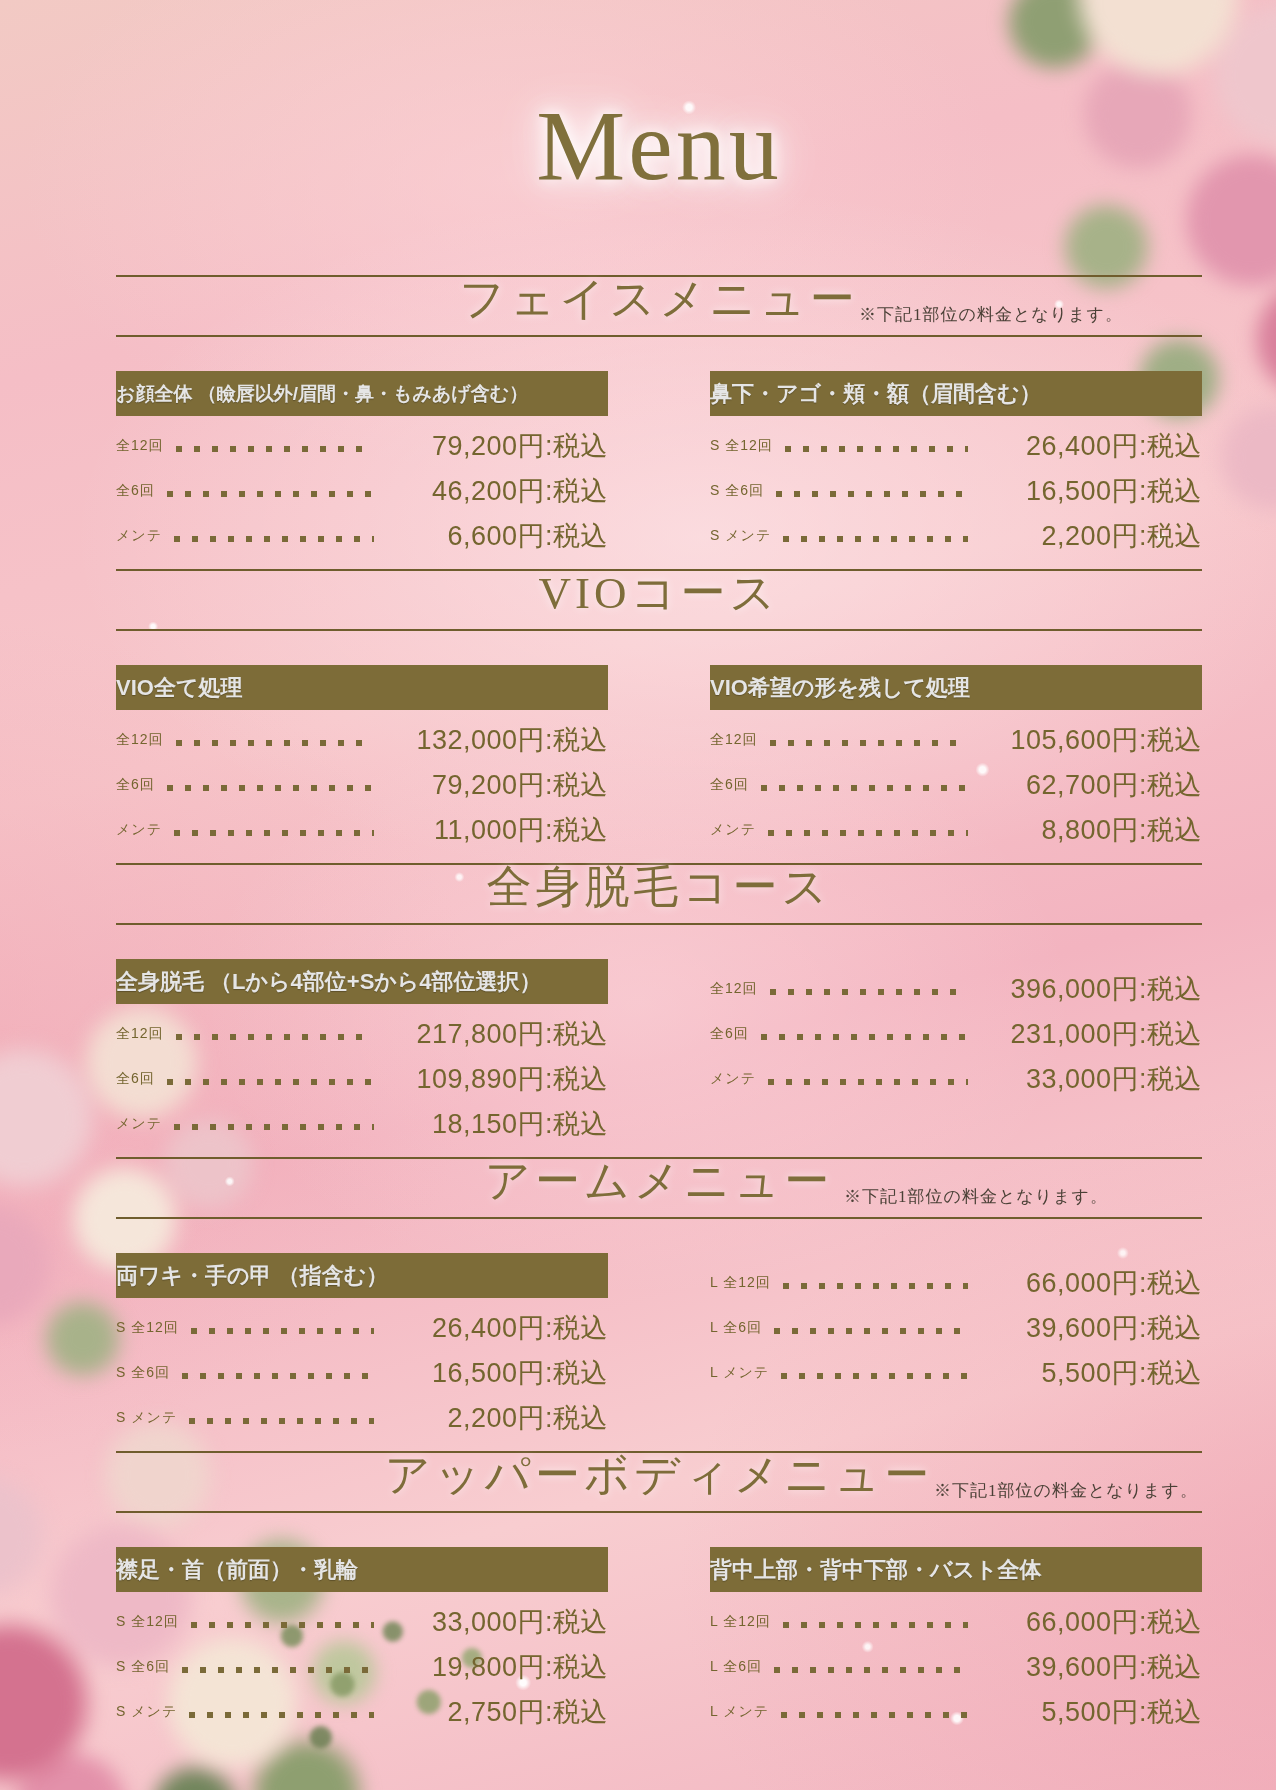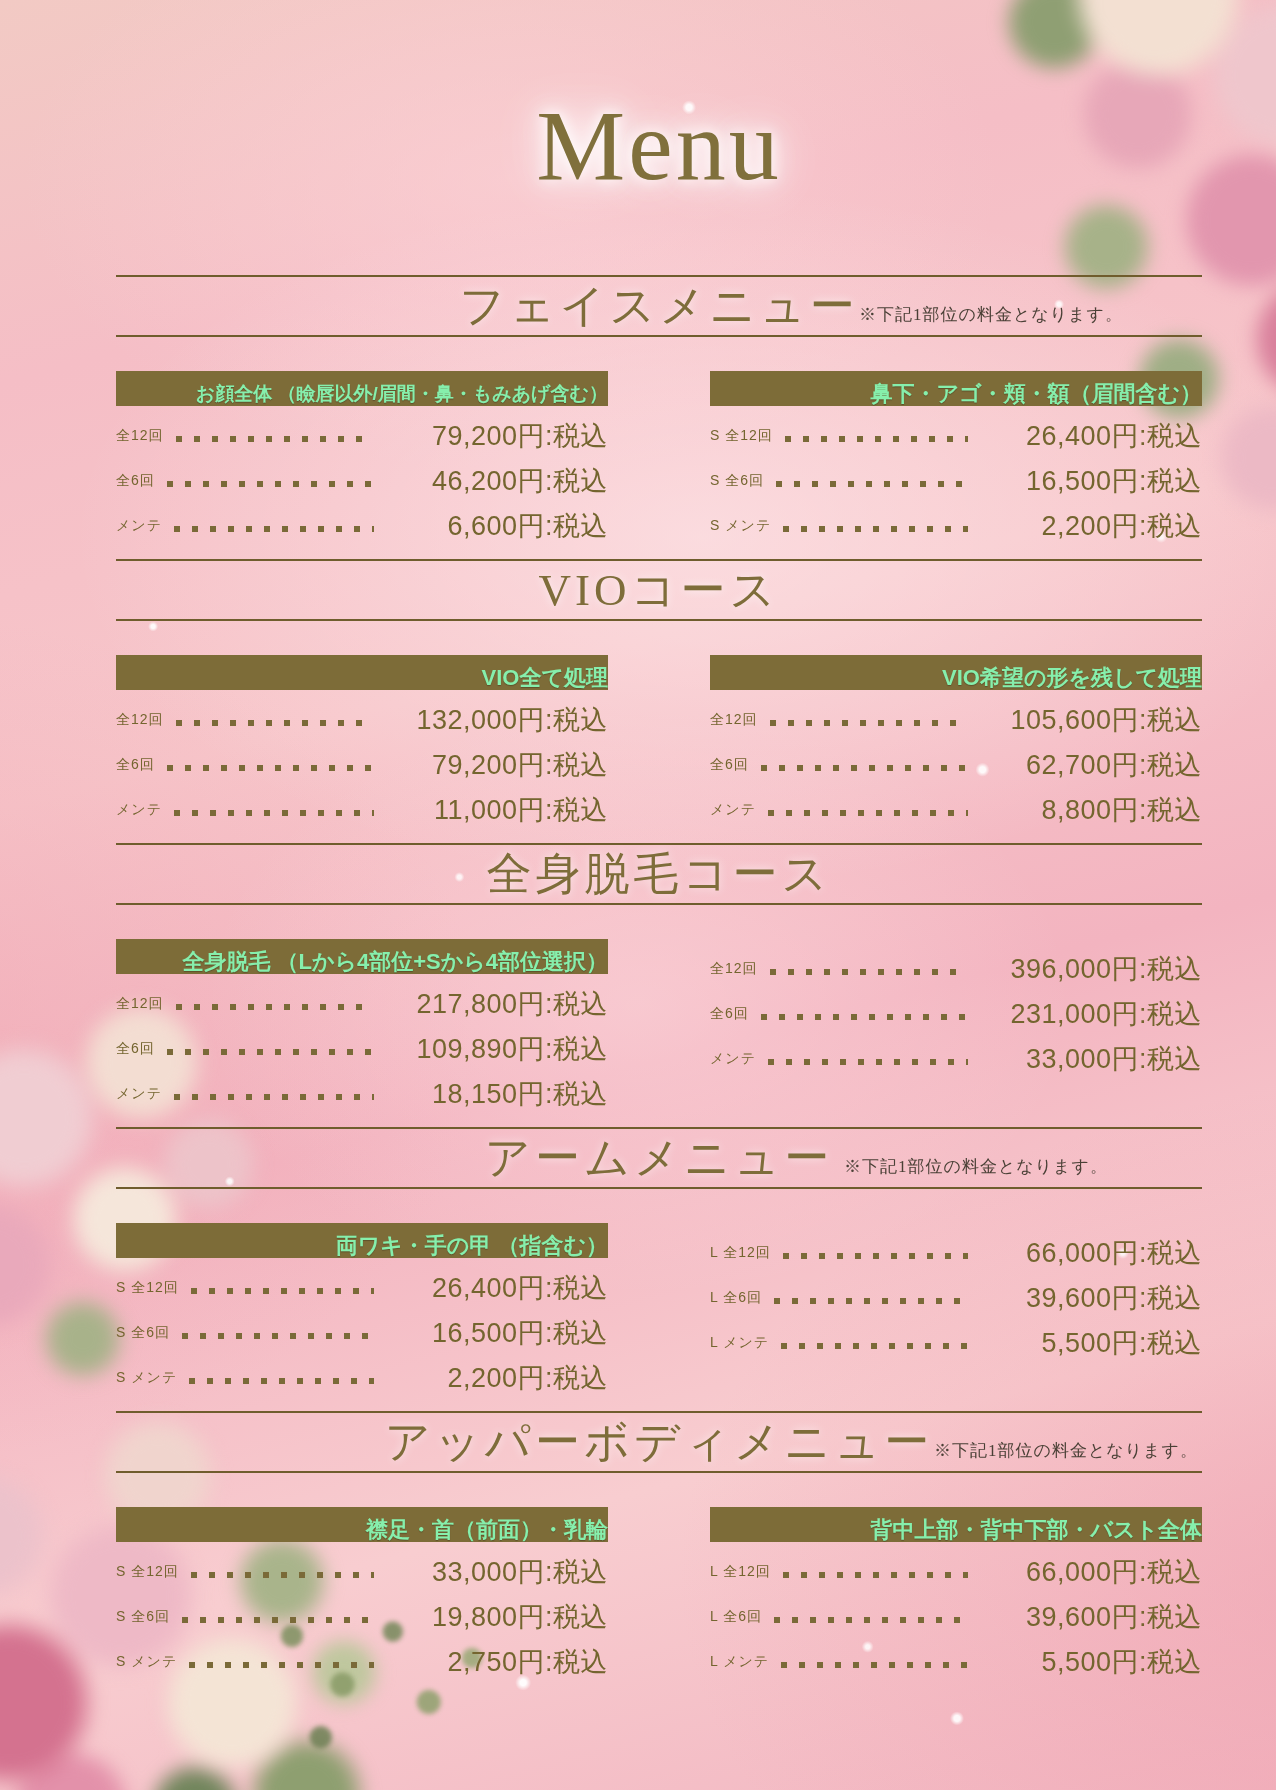--- a/index.html
+++ b/index.html
@@ -81,37 +81,37 @@
   }
   .content{position:absolute;top:0;left:16px;width:1276px;height:1790px;box-sizing:border-box;padding:8px 90px 0 100px;}
   .menu-title{
     font-family:"Liberation Serif", serif;
     font-size:100px;line-height:1;color:#80703c;text-align:center;
     padding-top:88px;letter-spacing:3px;
     text-shadow:0 0 14px #fff,0 0 26px #fff,0 0 40px rgba(255,255,255,.95),0 0 60px rgba(255,255,255,.8);
   }
   .menu-title-wrap{margin-bottom:79px;}
   .rule{height:0;border-top:2px solid #6f5d2d;}
-  .section-head{position:relative;text-align:center;height:58px;display:flex;align-items:center;justify-content:center;}
+  .section-head{position:relative;text-align:center;height:58px;display:flex;align-items:flex-start;justify-content:center;}
   .section-title{
     font-family:"Liberation Serif", serif;font-size:45px;color:#7e6d3a;letter-spacing:4px;line-height:1;
     text-shadow:0 0 10px rgba(255,255,255,.7);
   }
   .section-note{
     position:absolute;bottom:9px;left:50%;white-space:nowrap;
     font-family:"Liberation Serif", serif;font-size:17px;color:#4a4036;letter-spacing:1px;
   }
   .off-1{margin-left:200px;}
   .off-3{margin-left:185px;}
   .off-4{margin-left:275px;}
   .cards{display:flex;justify-content:space-between;margin:34px 0 18px;}
   .card{width:492px;}
   .card-header{
-    background:#7d6c38;color:#86efac;text-align:right;
-    height:35px;line-height:45px;font-size:22px;font-weight:bold;letter-spacing:0;
+    background:#7d6c38;color:#e5e5e5;text-align:left;
+    height:45px;line-height:45px;font-size:22px;font-weight:bold;letter-spacing:0;
     white-space:nowrap;overflow:hidden;
     text-shadow:0 1px 1px rgba(0,0,0,.25);
   }
   .card-header.tight{font-size:19px;}
   .row{display:flex;align-items:center;margin-top:14px;height:31px;color:#74652f;}
   .row-label{font-size:14px;white-space:nowrap;letter-spacing:1px;}
   .leader{
     flex:1;height:6px;margin:6px 16px 0 12px;
     background-image:repeating-linear-gradient(90deg,#7a6a38 0,#7a6a38 6px,transparent 6px,transparent 18px);
     background-repeat:repeat-x;background-position:left center;background-size:18px 6px;

